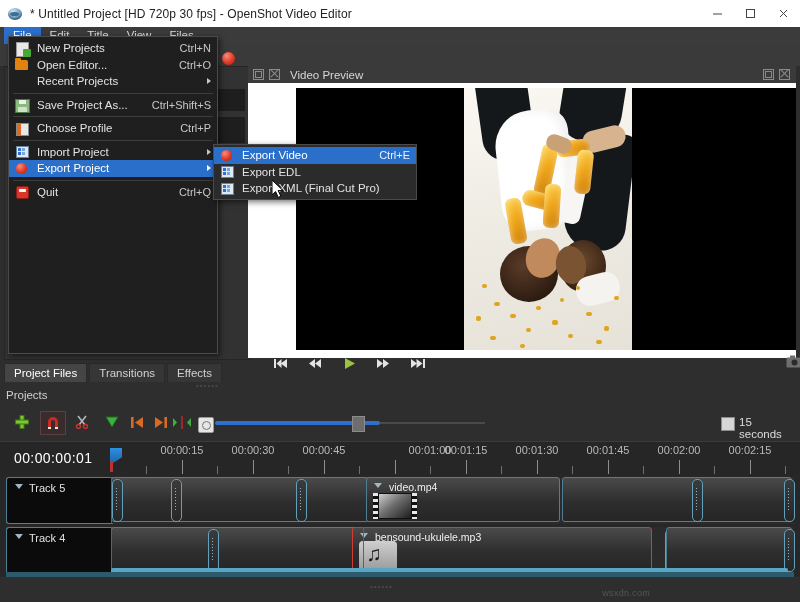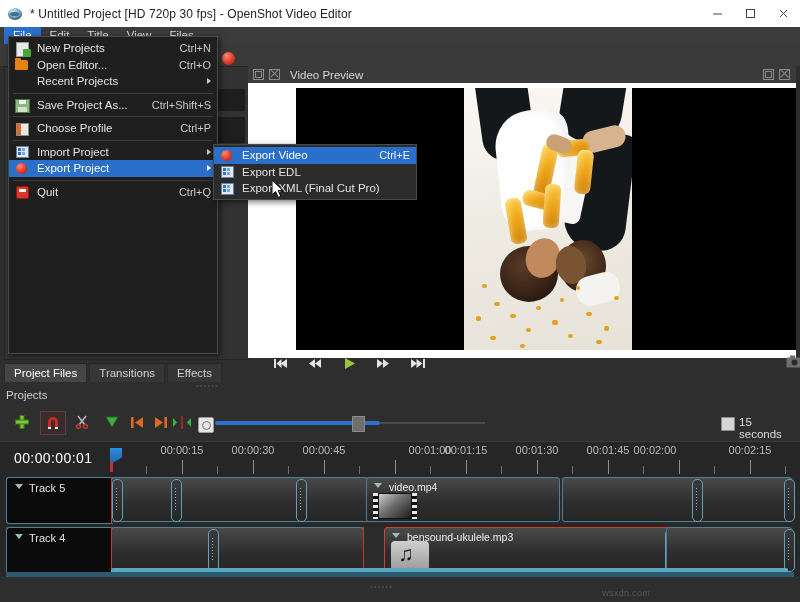--- a/index.html
+++ b/index.html
@@ -474,21 +474,21 @@
   <div class="ruler">
     <div class="timecode">00:00:00:01</div>
 
     <div class="rlabel" style="left:182px;">00:00:15</div>
     <div class="rlabel" style="left:253px;">00:00:30</div>
     <div class="rlabel" style="left:324px;">00:00:45</div>
     <div class="rlabel" style="left:392px;margin-left:38px;">00:01:00</div>
     <div class="rlabel" style="left:466px;">00:01:15</div>
     <div class="rlabel" style="left:537px;">00:01:30</div>
     <div class="rlabel" style="left:608px;">00:01:45</div>
-    <div class="rlabel" style="left:655px;">00:02:00</div>
+    <div class="rlabel" style="left:679px;">00:02:00</div>
     <div class="rlabel" style="left:750px;">00:02:15</div>
 
     <div class="rtick minor" style="left:146px;"></div>
     <div class="rtick major" style="left:182px;"></div>
     <div class="rtick minor" style="left:217px;"></div>
     <div class="rtick major" style="left:253px;"></div>
     <div class="rtick minor" style="left:288px;"></div>
     <div class="rtick major" style="left:324px;"></div>
     <div class="rtick minor" style="left:359px;"></div>
     <div class="rtick major" style="left:395px;"></div>
@@ -536,21 +536,21 @@
       <div class="redline" style="left:105px;"></div>
     </div>
 
     <div class="track" style="top:52px;">
       <div class="track-clip-head">
         <div class="chev"></div>
         <div class="track-name">Track 4</div>
       </div>
       <div class="clip" style="left:105px;width:253px;"></div>
       <div class="handle" style="left:202px;"></div>
-      <div class="clip selected" style="left:378px;width:300px;">
+      <div class="clip selected" style="left:346px;width:300px;">
         <div class="clip-chev"></div>
         <div class="clip-title">bensound-ukulele.mp3</div>
         <div class="audio-thumb"></div>
       </div>
       <div class="handle" style="left:659px;"></div>
       <div class="clip" style="left:660px;width:126px;"></div>
       <div class="handle" style="left:778px;"></div>
       <div class="redline" style="left:105px;"></div>
       <div class="redline" style="left:357px;"></div>
     </div>

